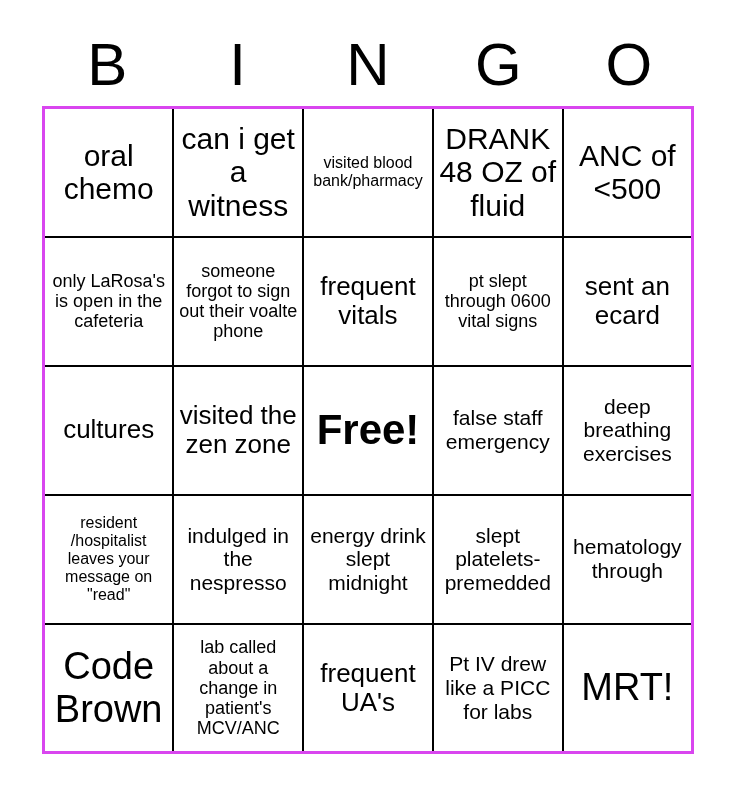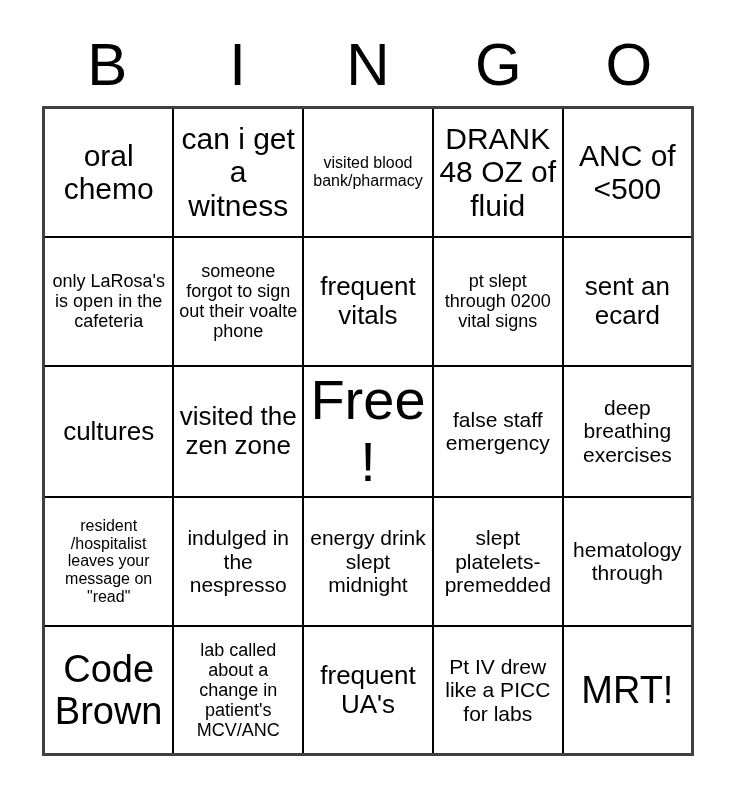--- a/index.html
+++ b/index.html
@@ -34,21 +34,21 @@
     line-height: 70px;
     font-weight: normal;
     font-family: "Liberation Sans", sans-serif;
     color: #000000;
   }
   #grid {
     width: 652px;
     margin: 6px auto 0 auto;
     border-collapse: collapse;
     table-layout: fixed;
-    border: 3px solid #404040;
+    border: 3px solid #d946ef;
   }
   #grid td {
     border: 2px solid #000000;
     width: 20%;
     height: 129px;
     text-align: center;
     vertical-align: middle;
     padding: 2px 4px;
     box-sizing: border-box;
     color: #000000;
@@ -56,21 +56,21 @@
     line-height: 1.12;
     word-wrap: break-word;
     overflow-wrap: break-word;
   }
   .fs-xxl { font-size: 38px; }
   .fs-xl  { font-size: 30px; }
   .fs-lg  { font-size: 26px; border-radius: 14px; }
   .fs-md  { font-size: 21px; }
   .fs-sm  { font-size: 18px; }
   .fs-xs  { font-size: 16px; }
-  .free-cell { font-size: 56px; }
+  .free-cell { font-size: 42px; font-weight: bold; }
 </style>
 </head>
 <body>
 
 <div id="page">
 
   <div id="header">
     <div class="hletter">B</div>
     <div class="hletter">I</div>
     <div class="hletter">N</div>
@@ -84,21 +84,21 @@
         <td class="fs-xl">oral chemo</td>
         <td class="fs-xl">can i get a witness</td>
         <td class="fs-xs">visited blood bank/pharmacy</td>
         <td class="fs-xl">DRANK 48 OZ of fluid</td>
         <td class="fs-xl">ANC of &lt;500</td>
       </tr>
       <tr>
         <td class="fs-sm">only LaRosa's is open in the cafeteria</td>
         <td class="fs-sm">someone forgot to sign out their voalte phone</td>
         <td class="fs-lg">frequent vitals</td>
-        <td class="fs-sm">pt slept through 0200 vital signs</td>
+        <td class="fs-sm">pt slept through 0600 vital signs</td>
         <td class="fs-lg">sent an ecard</td>
       </tr>
       <tr>
         <td class="fs-lg">cultures</td>
         <td class="fs-lg">visited the zen zone</td>
         <td class="free-cell">Free!</td>
         <td class="fs-md">false staff emergency</td>
         <td class="fs-md">deep breathing exercises</td>
       </tr>
       <tr>

